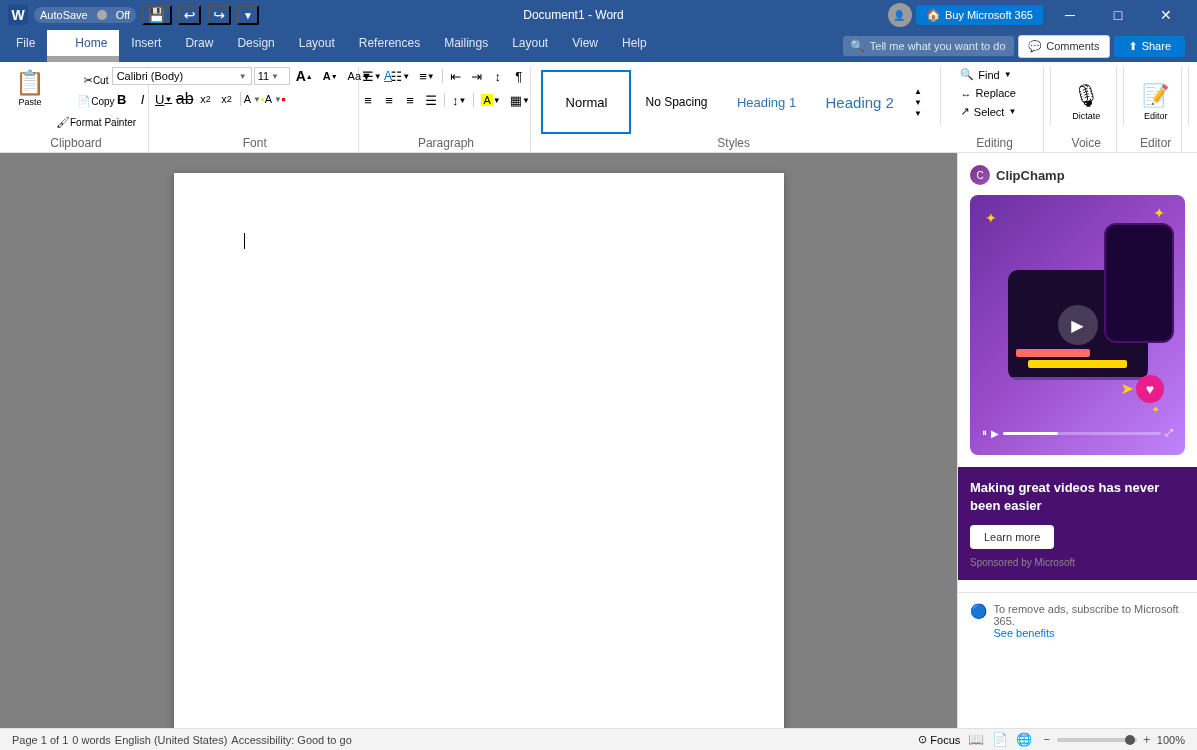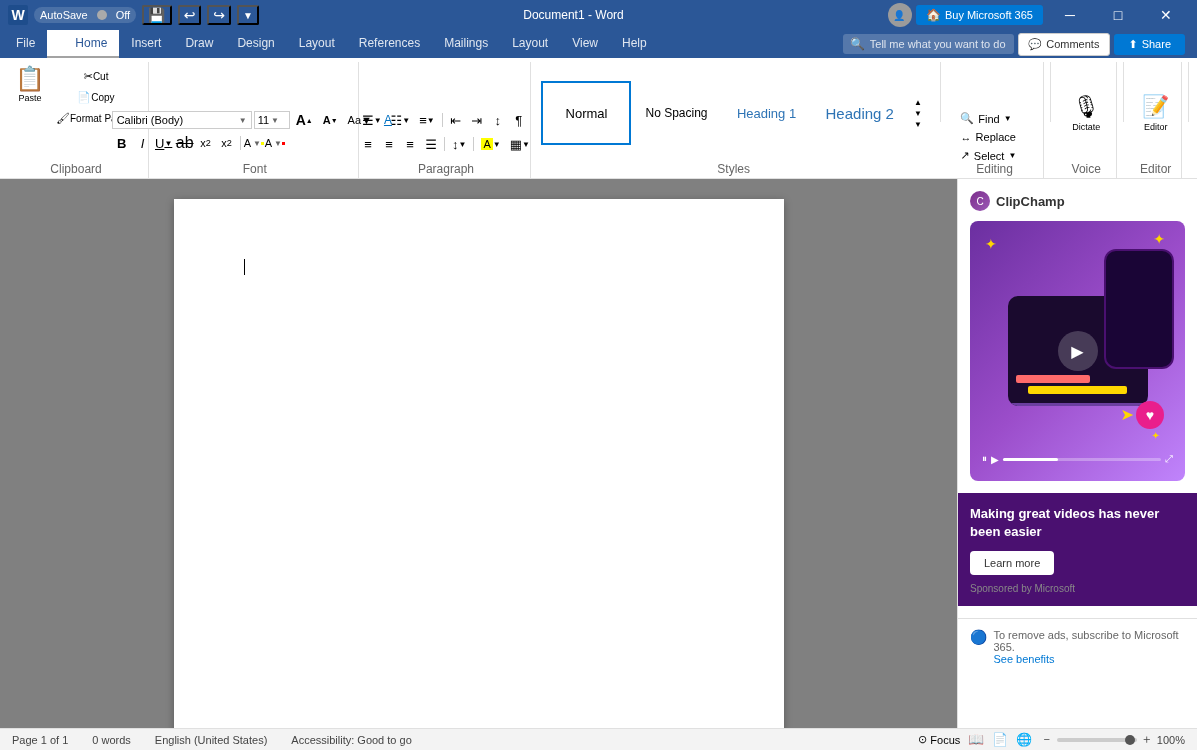--- a/index.html
+++ b/index.html
@@ -18,27 +18,27 @@
     .toggle-dot { width: 10px; height: 10px; border-radius: 50%; background: #aaa; }
     .buy-btn { background: #0078d4; color: white; border: none; padding: 3px 10px; border-radius: 3px; font-size: 11px; cursor: pointer; display: flex; align-items: center; gap: 4px; }
     .title-controls { display: flex; gap: 2px; }
     .title-btn { width: 46px; height: 30px; background: transparent; border: none; color: white; font-size: 14px; cursor: pointer; display: flex; align-items: center; justify-content: center; }
     .user-avatar { width: 24px; height: 24px; border-radius: 50%; background: #ccc; display: flex; align-items: center; justify-content: center; font-size: 10px; overflow: hidden; }
 
     
     .ribbon { background: white; border-bottom: 1px solid #e0e0e0; }
     .ribbon-tabs { display: flex; padding: 0 4px; background: #2b5797; }
     .ribbon-tab { padding: 6px 12px; font-size: 12px; color: rgba(255,255,255,0.85); cursor: pointer; border-bottom: 2px solid transparent; }
-    .ribbon-tab.active { color: #2b5797; background: white; border-bottom: 2px solid #a3a3a3; padding-left: 28px; }
+    .ribbon-tab.active { color: #2b5797; background: white; border-bottom: 6px solid #a3a3a3; padding-left: 28px; }
     .ribbon-content { display: flex; align-items: stretch; padding: 4px 4px 0; gap: 2px; min-height: 90px; }
     .ribbon-group { display: flex; flex-direction: column; align-items: center; padding: 0 8px; border-right: 1px solid #e0e0e0; min-width: fit-content; position: relative; }
     .ribbon-group:last-child { border-right: none; }
     .ribbon-group-label { font-size: 12px; color: #666; position: absolute; bottom: 2px; }
     .ribbon-group-content { display: flex; align-items: center; gap: 2px; flex: 1; padding-bottom: 14px; }
-    .ribbon-group-content.vertical { flex-direction: column; margin-top: 48px; }
+    .ribbon-group-content.vertical { flex-direction: column; }
     .tb-btn-small { display: flex; align-items: center; justify-content: center; padding: 2px 4px; cursor: pointer; border-radius: 2px; min-width: 20px; height: 20px; font-size: 11px; }
     .font-dropdown { display: flex; align-items: center; border: 1px solid #ccc; padding: 2px 4px; width: 140px; cursor: pointer; font-size: 11px; background: white; }
     .fmt-btn { width: 20px; height: 18px; display: flex; align-items: center; justify-content: center; cursor: pointer; border-radius: 2px; font-size: 11px; }
     .style-box { display: flex; align-items: center; height: 68px; }
     .style-item { border: 2px solid transparent; padding: 4px 12px; cursor: pointer; display: flex; align-items: center; justify-content: center; font-size: 13px; min-width: 90px; height: 64px; }
     .style-item.active { border: 2px solid #0078d4; }
     .style-item.normal { font-size: 13px; }
     .style-item.no-spacing { font-size: 13px; }
     .style-item.heading1 { font-size: 13px; color: #2e74b5; font-weight: 400; }
     .style-item.heading2 { font-size: 15px; color: #2e74b5; font-weight: 400; }
@@ -69,21 +69,21 @@
     .ad-purple-section { background: #4a1070; padding: 12px; margin: 0 -12px; }
     .ad-headline { color: white; font-size: 13px; font-weight: 600; line-height: 1.4; margin-bottom: 10px; }
     .learn-btn { background: white; color: #333; border: none; padding: 6px 14px; border-radius: 4px; font-size: 11px; cursor: pointer; font-weight: 500; }
     .sponsored-text { font-size: 10px; color: #888; margin-top: 8px; }
     .remove-ads { font-size: 11px; color: #666; padding: 10px 12px; border-top: 1px solid #e0e0e0; display: flex; align-items: flex-start; gap: 6px; }
     .remove-ads-icon { color: #0078d4; font-size: 14px; }
     .see-benefits { color: #0078d4; cursor: pointer; text-decoration: none; }
 
     
     .status-bar { display: flex; align-items: center; justify-content: space-between; height: 22px; background: #f3f3f3; border-top: 1px solid #e0e0e0; padding: 0 12px; font-size: 11px; color: #444; position: fixed; bottom: 0; width: 1197px; }
-    .status-left { display: flex; align-items: center; gap: 24px; }
+    .status-left { display: flex; align-items: center; gap: 4px; }
     .status-right { display: flex; align-items: center; gap: 8px; }
     .zoom-slider { width: 80px; height: 4px; background: #ccc; border-radius: 2px; position: relative; }
     .zoom-thumb { width: 10px; height: 10px; background: #555; border-radius: 50%; position: absolute; top: -3px; right: 2px; }
 
     
     .color-btn { position: relative; cursor: pointer; }
     .color-underline { height: 3px; margin-top: 1px; }
 
     
     .dd-arrow { font-size: 8px; color: #666; margin-left: 2px; }

